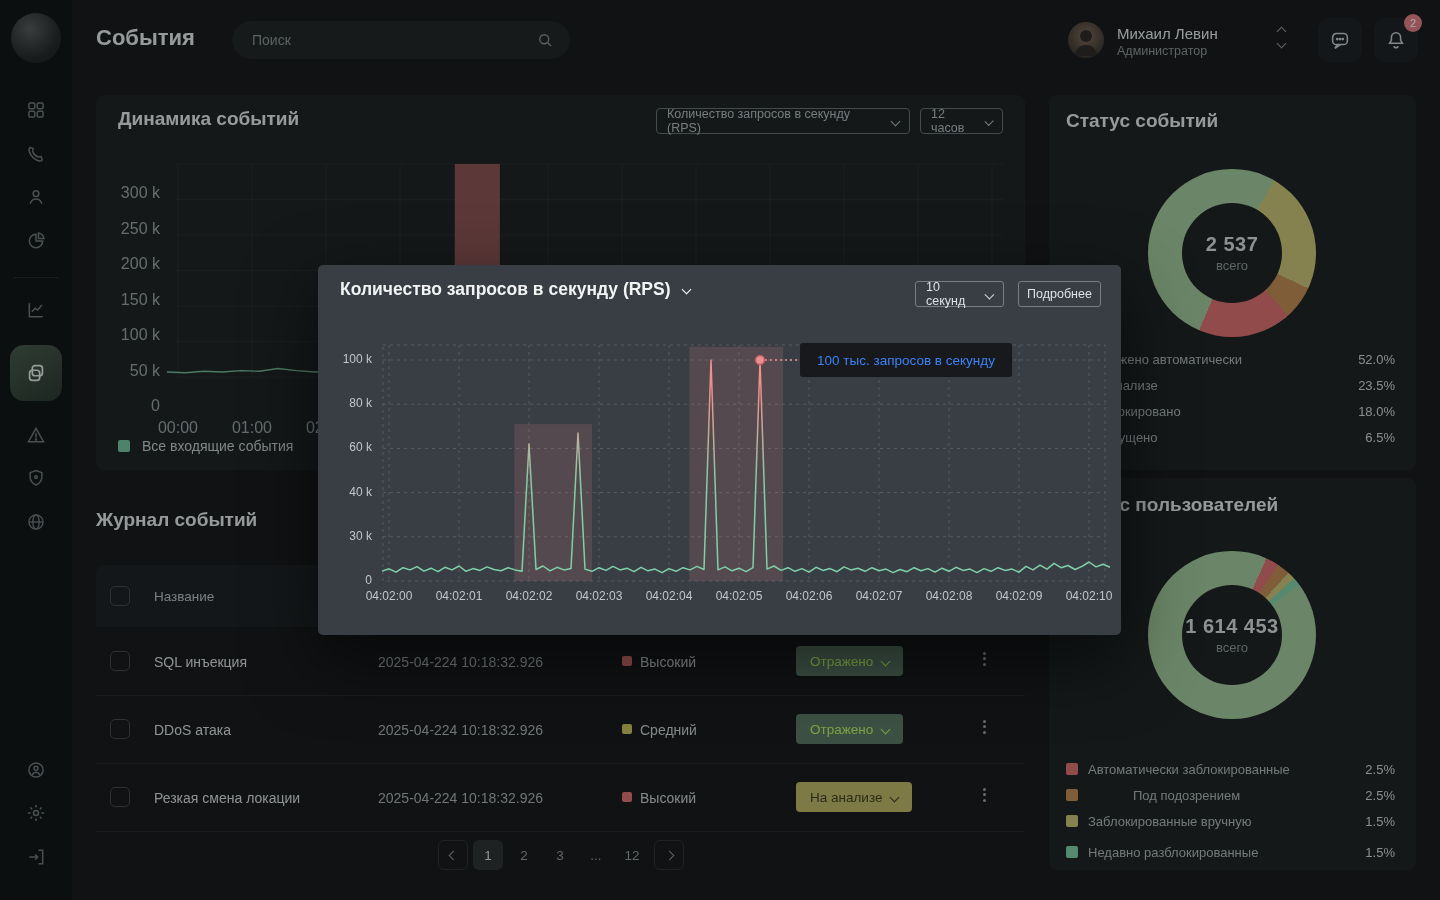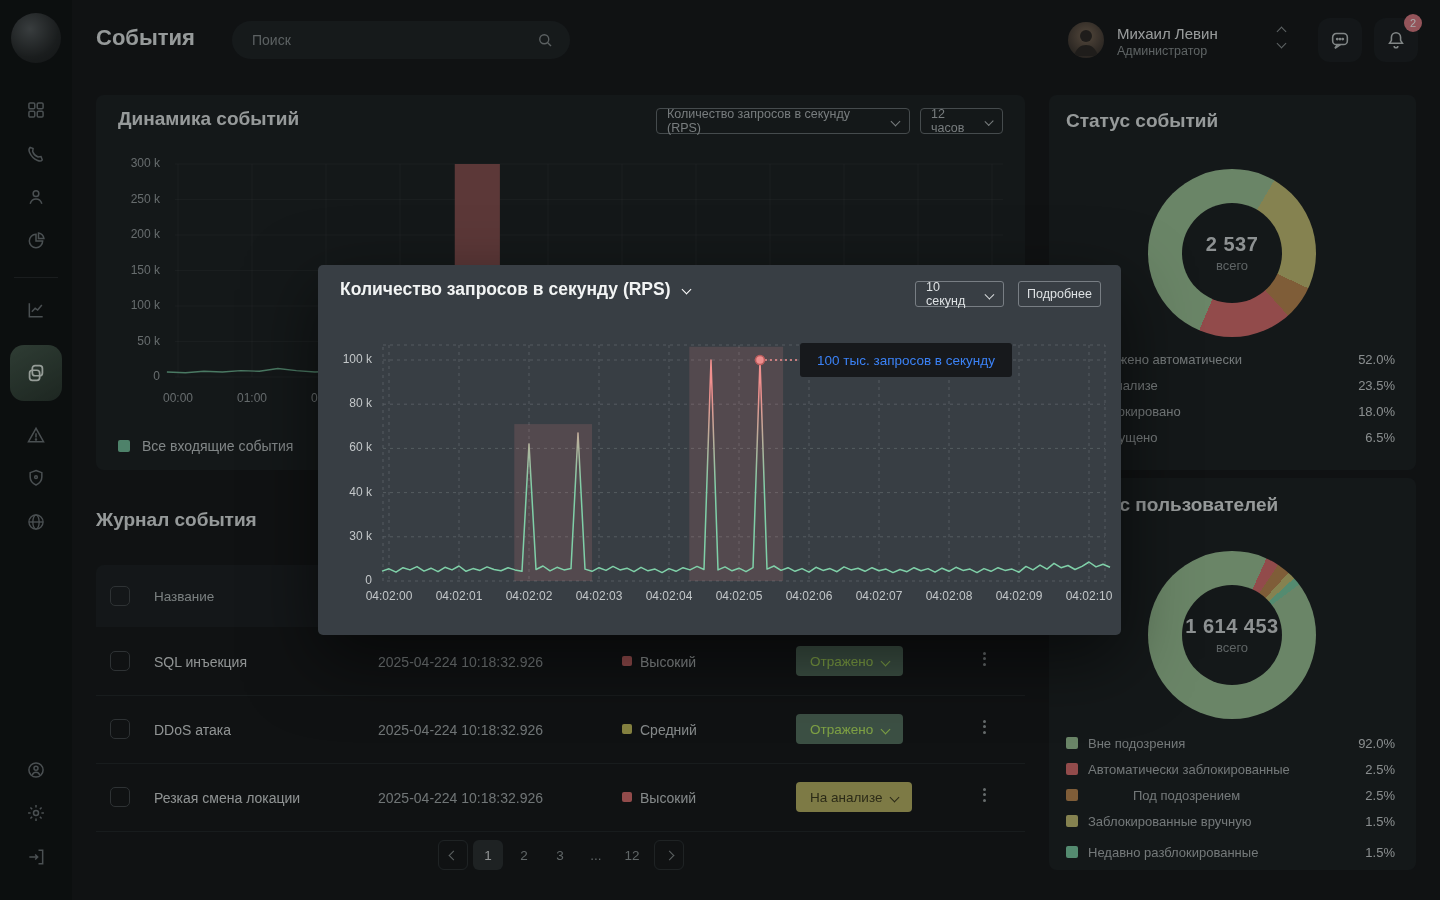--- a/index.html
+++ b/index.html
@@ -38,21 +38,21 @@
   .pgbox.active { background:#2c3133; color:#d9dddd; }
   
   .donut { position:absolute; width:168px; height:168px; border-radius:50%; }
   .donut .hole { position:absolute; inset:34px; border-radius:50%; background:#1e2224; display:flex; flex-direction:column; align-items:center; justify-content:center; gap:2px; }
   .donut .num { font-size:20px; font-weight:bold; color:#d5dadb; letter-spacing:.5px; }
   .donut .sub { font-size:13px; color:#8e9596; }
   .lg-row { position:absolute; left:17px; right:21px; height:16px; display:flex; align-items:center; font-size:13px; color:#aeb4b5; }
   .lg-row .sw { width:12px; height:12px; border-radius:2px; margin-right:10px; flex:none; }
   .lg-row .lab { flex:1 1 auto; white-space:nowrap; overflow:hidden; }
   .lg-row .val { color:#cfd4d5; }
-  .tick { position:absolute; font-size:12px; color:#9aa1a3; }
+  .tick { position:absolute; font-size:16px; color:#9aa1a3;margin-top:28px; }
   .mtick { position:absolute; font-size:12px; color:#c3c7c9; }
   
   #overlay { position:absolute; inset:0; background:rgba(4,5,6,0.34); z-index:40; }
   #modal { position:absolute; left:318px; top:265px; width:803px; height:370px; background:#383e44; border-radius:5px; z-index:50; box-shadow:0 24px 70px rgba(0,0,0,0.55); }
   #modal .mttl { position:absolute; left:22px; top:14px; font-size:17.5px; font-weight:bold; color:#f2f4f4; display:flex; align-items:center; gap:12px; }
   .mbox { position:absolute; height:26px; border:1px solid #787e84; border-radius:3px; color:#dde1e3; font-size:12.5px; display:flex; align-items:center; justify-content:center; gap:8px; padding:0 10px; background:transparent; font-family:inherit; }
   #tooltip { position:absolute; left:482px; top:78px; width:212px; height:34px; background:#17191c; border-radius:3px; color:#3b82f6; font-size:13.5px; display:flex; align-items:center; justify-content:center; z-index:5; }
   svg { display:block; }
 </style>
 </head>
@@ -279,25 +279,20 @@
 </section>
 
 <section class="card" style="left:1049px;top:478px;width:367px;height:392px;">
   <h2 class="abs ttl" style="left:17px;top:16px;font-size:19px;">Статус пользователей</h2>
   <div class="donut" style="left: 99px; top: 73px; background: conic-gradient(from 53deg, rgb(160, 199, 154) 0%, rgb(160, 199, 154) 92%, rgb(220, 112, 112) 92%, rgb(220, 112, 112) 94.5%, rgb(192, 138, 82) 94.5%, rgb(192, 138, 82) 97%, rgb(201, 195, 119) 97%, rgb(201, 195, 119) 98.5%, rgb(127, 208, 168) 98.5%, rgb(127, 208, 168) 100%);">
     <div class="hole">
       <div class="num">1 614 453</div>
       <div class="sub">всего</div>
     </div>
   </div>
-  <div class="lg-row" style="top:257px;">
-    <span class="sw" style="background: rgb(160, 199, 154);"></span>
-    <span class="lab">Вне подозрения</span>
-    <span class="val">92.0%</span>
-  </div>
   <div class="lg-row" style="top:283px;">
     <span class="sw" style="background: rgb(220, 112, 112);"></span>
     <span class="lab">Автоматически заблокированные</span>
     <span class="val">2.5%</span>
   </div>
   <div class="lg-row" style="top:309px;gap:45px;">
     <span class="sw" style="background: rgb(192, 138, 82);"></span>
     <span class="lab">Под подозрением</span>
     <span class="val">2.5%</span>
   </div>
@@ -306,21 +301,21 @@
     <span class="lab">Заблокированные  вручную</span>
     <span class="val">1.5%</span>
   </div>
   <div class="lg-row" style="top:366px;">
     <span class="sw" style="background: rgb(127, 208, 168);"></span>
     <span class="lab">Недавно разблокированные</span>
     <span class="val">1.5%</span>
   </div>
 </section>
 
-<h2 class="abs ttl" style="left:96px;top:509px;font-size:19px;">Журнал события</h2>
+<h2 class="abs ttl" style="left:96px;top:509px;font-size:19px;">Журнал событий</h2>
 
 <div class="abs" style="left:96px;top:565px;width:929px;height:62px;background:#1d2123;border-radius:8px 8px 0 0;">
   <span class="cb abs" style="left:14px;top:21px;"></span>
   <span class="abs" style="left:58px;top:24px;font-size:13.5px;color:#b9bfc0;">Название</span>
 </div>
 
 <div class="abs" style="left:96px;top:627px;width:929px;height:68px;">
   <span class="cb abs" style="left:14px;top:24px;"></span>
   <span class="abs" style="left:58px;top:27px;font-size:14px;color:#d9dddd;">SQL инъекция</span>
   <span class="abs" style="left:282px;top:27px;font-size:14px;color:#a9afb0;">2025-04-224 10:18:32.926</span>

